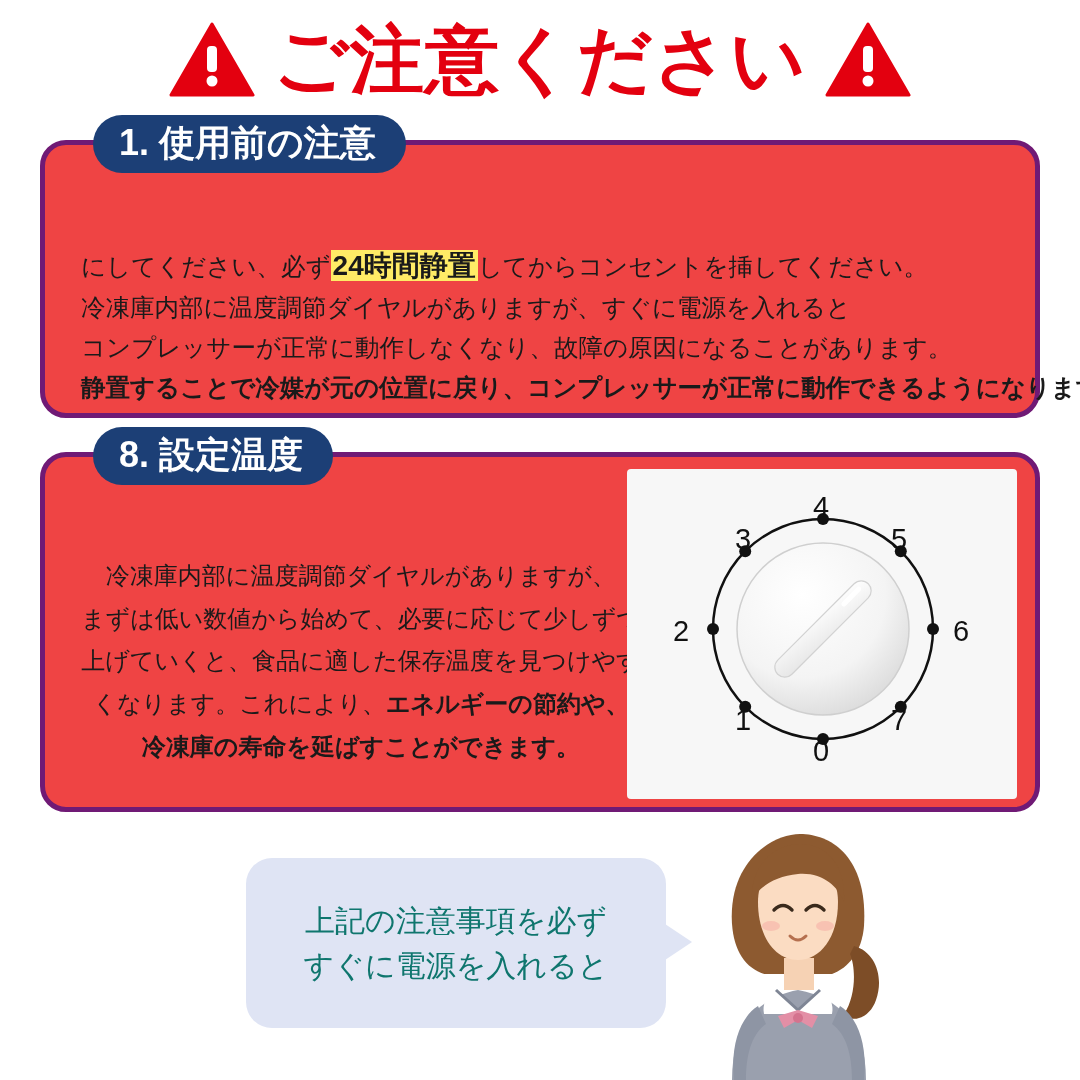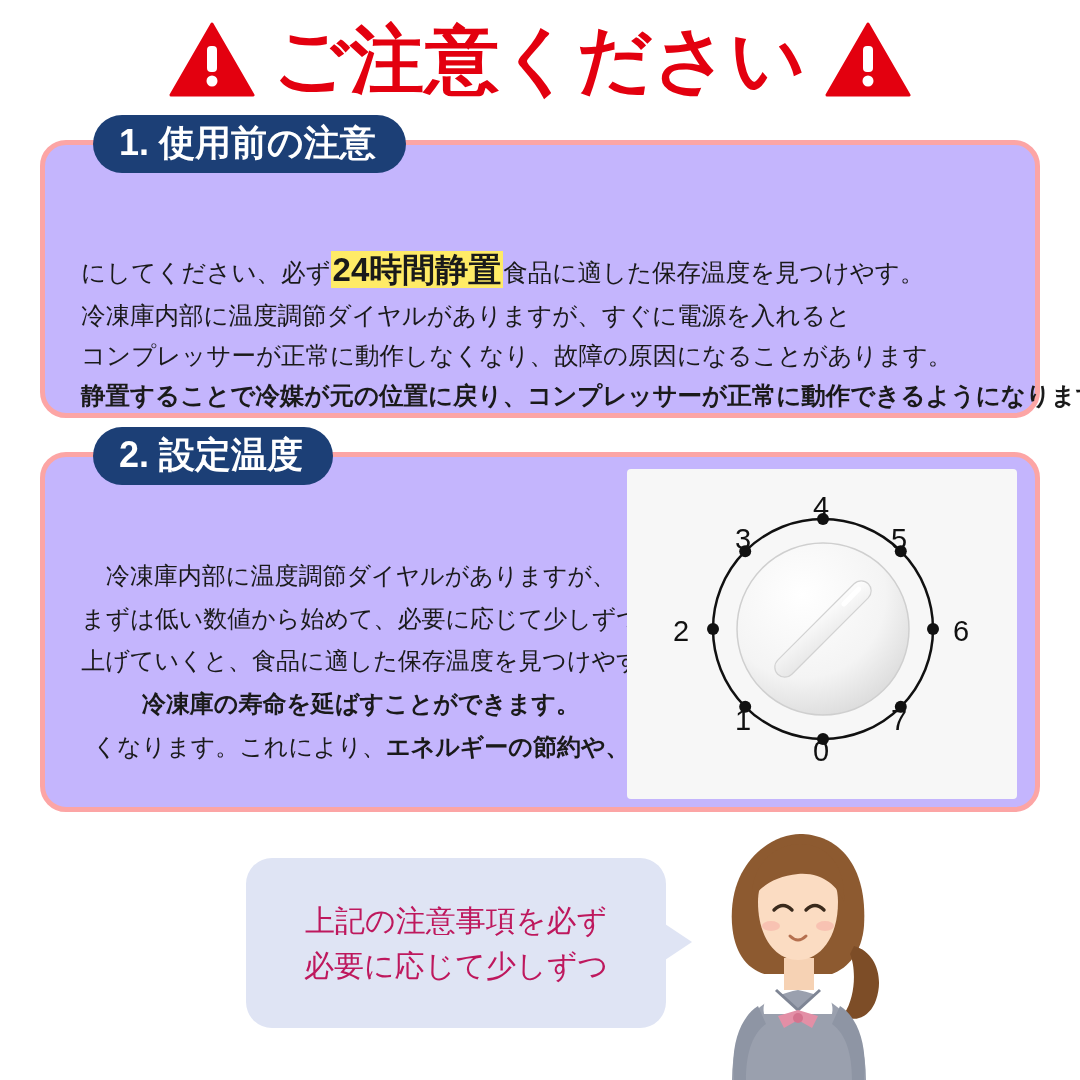--- a/index.html
+++ b/index.html
@@ -26,23 +26,23 @@
     font-weight: bold;
     color: #e3000f;
     letter-spacing: 1px;
     line-height: 1;
     white-space: nowrap;
   }
 
   
   .card {
     position: absolute;
-    border: 5px solid #fca5a5;
+    border: 5px solid #701a75;
     border-radius: 26px;
-    background: #c4b5fd;
+    background: #ef4444;
   }
   #card1 { left: 40px; top: 140px; width: 1000px; height: 278px; }
   #card2 { left: 40px; top: 452px; width: 1000px; height: 360px; }
 
   .badge {
     position: absolute;
     top: -30px; left: 48px;
     background: #1c3f76;
     color: #fff;
     border-radius: 30px;
@@ -61,21 +61,21 @@
     white-space: nowrap;
   }
   #card1 .body-text { left: 36px; top: 98px; }
   #card2 .body-text { left: 36px; top: 98px; font-size: 24px; line-height: 1.78; text-align: center; }
 
   .hl {
     background: #ffeb66;
     font-weight: bold;
     padding: 0 2px;
   }
-  .hl-big { font-size: 33px; }
+  .hl-big { font-size: 28px; }
   .b { font-weight: bold; }
 
   
   .dial-panel {
     position: absolute;
     right: 18px; top: 12px;
     width: 390px; height: 330px;
     background: #f7f7f7;
     border-radius: 4px;
   }
@@ -93,21 +93,21 @@
   .bubble:after {
     content: "";
     position: absolute;
     right: -26px; top: 64px;
     border-top: 20px solid transparent;
     border-bottom: 20px solid transparent;
     border-left: 30px solid #dfe4f4;
   }
   .bubble-text {
     text-align: center;
-    color: #be185d;
+    color: #0f766e;
     font-size: 30px;
     line-height: 1.5;
     white-space: nowrap;
   }
 
   
   .person { position: absolute; left: 672px; top: 828px; width: 250px; height: 252px; }
 </style>
 </head>
 <body>
@@ -129,52 +129,52 @@
         <rect x="38" y="24" width="10" height="26" rx="4" fill="#ffffff"></rect>
         <circle cx="43" cy="59" r="5.5" fill="#ffffff"></circle>
       </svg>
     </span>
   </div>
 
   <div class="card" id="card1">
     <div class="badge">1. 使用前の注意</div>
     <div class="body-text">
       <div>
-        <span>にしてください、必ず</span><span class="hl hl-big">24時間静置</span><span>食品に適した保存温度を見つけやす。</span>
+        <span>にしてください、必ず</span><span class="hl hl-big">24時間静置</span><span>してからコンセントを挿してください。</span>
       </div>
       <div>
         <span>冷凍庫内部に温度調節ダイヤルがありますが、すぐに電源を入れると</span>
       </div>
       <div>
         <span>コンプレッサーが正常に動作しなくなり、故障の原因になることがあります。</span>
       </div>
       <div>
         <span class="b">静置することで冷媒が元の位置に戻り、コンプレッサーが正常に動作できるようになります。</span>
       </div>
     </div>
   </div>
 
   <div class="card" id="card2">
-    <div class="badge">2. 設定温度</div>
+    <div class="badge">8. 設定温度</div>
 
     <div class="body-text">
       <div>
         <span>冷凍庫内部に温度調節ダイヤルがありますが、</span>
       </div>
       <div>
         <span>まずは低い数値から始めて、必要に応じて少しずつ</span>
       </div>
       <div>
         <span>上げていくと、食品に適した保存温度を見つけやす</span>
       </div>
       <div>
+        <span>くなります。これにより、</span><span class="b">エネルギーの節約や、</span>
+      </div>
+      <div>
         <span class="b">冷凍庫の寿命を延ばすことができます。</span>
-      </div>
-      <div>
-        <span>くなります。これにより、</span><span class="b">エネルギーの節約や、</span>
       </div>
     </div>
 
     <div class="dial-panel">
       <div class="dial-wrap">
         <svg width="390" height="330" viewBox="0 0 390 330">
           <defs>
             <radialGradient id="knobGrad" cx="38%" cy="30%" r="78%">
               <stop offset="0%" stop-color="#ffffff"></stop>
               <stop offset="62%" stop-color="#f4f4f4"></stop>
@@ -216,21 +216,21 @@
           <span style="position:absolute;left:326px;top:146px;">6</span>
           <span style="position:absolute;left:264px;top:235px;">7</span>
         </div>
       </div>
     </div>
   </div>
 
   <div class="bubble">
     <div class="bubble-text">
       <div>上記の注意事項を必ず</div>
-      <div>必要に応じて少しずつ</div>
+      <div>すぐに電源を入れると</div>
     </div>
   </div>
 
   <div class="person">
     <svg width="250" height="252" viewBox="0 0 250 252">
 
       <path d="M60 96 C56 34 100 6 128 6 C160 6 196 30 192 98 C190 124 176 140 160 146 L92 146 C74 140 62 124 60 96 Z" fill="#8d5a30"></path>
 
       <path d="M182 118 C204 124 212 150 204 172 C198 190 180 196 172 186 C184 168 184 140 178 126 Z" fill="#7d4d27"></path>
 

